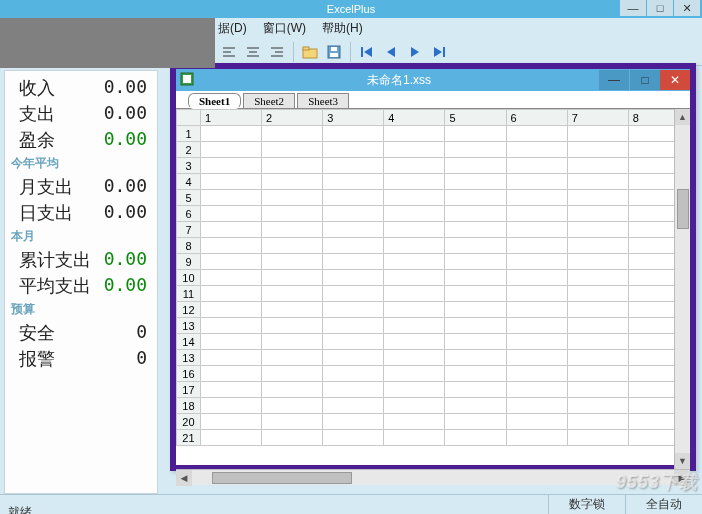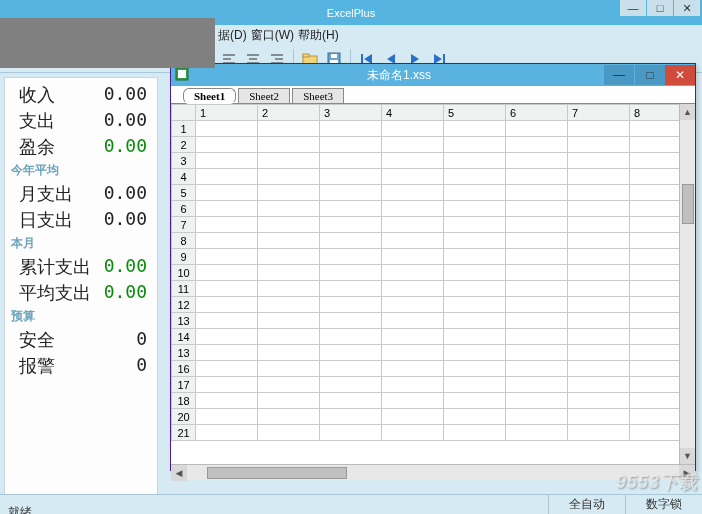--- a/index.html
+++ b/index.html
@@ -1,48 +1,48 @@
 <!DOCTYPE html>
 <html><head>
 <meta charset="utf-8">
 <style>
 * { box-sizing: border-box; margin: 0; padding: 0; font-family: "Microsoft YaHei", SimSun, Arial, sans-serif; }
 body { width: 702px; height: 514px; background: #d6eaf3; overflow: hidden; font-size: 12px; position: relative; }
 
 
-.main-titlebar { height: 25px; background: #56b5e0; display: flex; align-items: center; justify-content: center; position: relative; }
+.main-titlebar { height: 18px; background: #56b5e0; display: flex; align-items: center; justify-content: center; position: relative; }
 .main-titlebar .title { color: #fff; font-size: 11px; }
 .main-titlebar .controls { position: absolute; right: 2px; top: 0; display: flex; }
 .main-titlebar .controls div { width: 26px; height: 16px; display: flex; align-items: center; justify-content: center; font-size: 11px; color: #333; background: #c9e0ea; margin-left: 1px; cursor: pointer; }
 .main-titlebar .controls .close { background: #c9e0ea; }
 
 
 .grey-block { position: absolute; top: 18px; left: 0; width: 215px; height: 50px; background: #808080; z-index: 5; }
 
 
-.menu-strip { height: 20px; background: #d6eaf3; display: flex; align-items: center; padding-left: 218px; gap: 4px; font-size: 12px; color: #222; }
+.menu-strip { height: 20px; background: #d6eaf3; display: flex; align-items: center; padding-left: 218px; gap: 16px; font-size: 12px; color: #222; }
 
 
 .toolbar { height: 28px; background: #d6eaf3; display: flex; align-items: center; padding-left: 210px; gap: 4px; border-bottom: 1px solid #a9c7d4; }
 .toolbar .sep { width: 1px; height: 20px; background: #a9c7d4; margin: 0 2px; }
 .toolbar .tbtn { width: 20px; height: 20px; display: flex; align-items: center; justify-content: center; cursor: pointer; }
 .toolbar .tbtn svg { display: block; }
 
 
 .content { display: flex; height: 428px; }
 
 
 .sidebar { width: 154px; background: #fdfdfd; border: 1px solid #c9d4db; padding: 4px 0; margin: 4px 0 0 4px; }
 .sidebar .section-h { color: #6aa4bd; font-weight: bold; font-size: 12px; padding: 2px 6px; }
 .sidebar .row { display: flex; justify-content: space-between; padding: 1px 10px 1px 14px; font-size: 18px; color: #222; }
 .sidebar .row .val { font-family: monospace; }
 .sidebar .row .val.green { color: #0a8a0a; }
 
 
-.doc-window { position: absolute; left: 170px; top: 63px; width: 526px; height: 408px; background: #fff; border: 1px solid #4c1d95; box-shadow: 2px 2px 4px rgba(0,0,0,.15); }
+.doc-window { position: absolute; left: 170px; top: 63px; width: 526px; height: 408px; background: #fff; border: 6px solid #4c1d95; box-shadow: 2px 2px 4px rgba(0,0,0,.15); }
 .doc-titlebar { height: 22px; background: #5ab2e0; display: flex; align-items: center; position: relative; }
 .doc-titlebar .icon { width: 16px; height: 16px; margin: 0 4px; }
 .doc-titlebar .title { flex: 1; text-align: center; color: #fff; font-size: 12px; }
 .doc-titlebar .controls { display: flex; }
 .doc-titlebar .controls div { width: 30px; height: 20px; display: flex; align-items: center; justify-content: center; font-size: 12px; color: #fff; cursor: pointer; }
 .doc-titlebar .controls .min, .doc-titlebar .controls .max { background: #4a99c4; margin-left: 1px; color:#333; }
 .doc-titlebar .controls .close { background: #d04b3c; color: #fff; }
 
 
 .sheet-tabs { height: 18px; background: #fff; display: flex; align-items: flex-end; padding-left: 12px; border-bottom: 1px solid #888; }
@@ -469,17 +469,17 @@
     <div class="left">◀</div>
     <div class="track">
         <div class="thumb"></div>
       </div>
     <div class="right">▶</div>
   </div>
 </div>
 
 <div class="statusbar">
   <div class="st-left">就绪</div>
+  <div class="st-cell">数字锁</div>
   <div class="st-cell">全自动</div>
-  <div class="st-cell">数字锁</div>
 </div>
 
 <div class="watermark">9553下载</div>
 
 </body></html>

